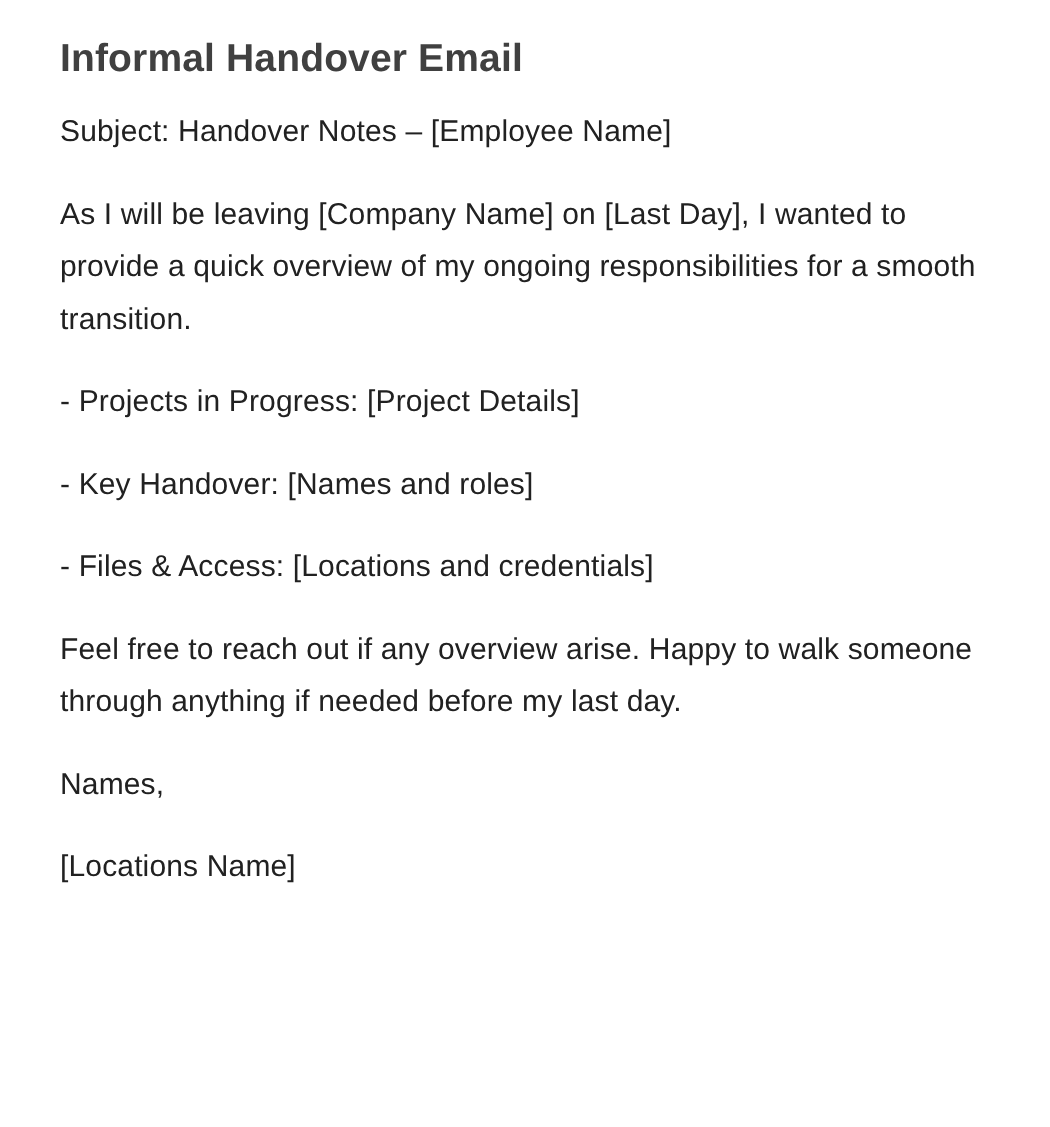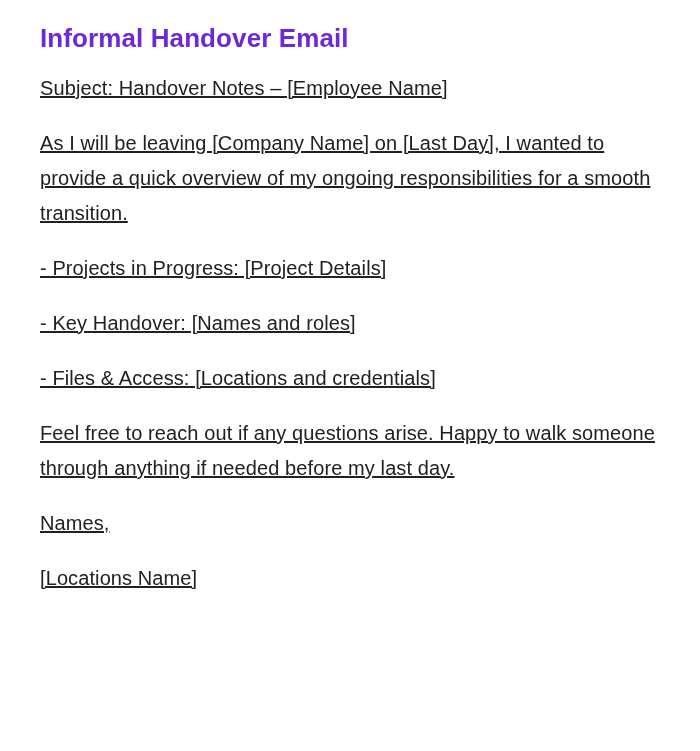--- a/index.html
+++ b/index.html
@@ -16,50 +16,49 @@
     -webkit-font-smoothing: antialiased;
   }
   .article {
     box-sizing: border-box;
     padding: 22px 40px 0 40px;
   }
   .article h1 {
     font-size: 26px;
     line-height: 1.27;
     font-weight: 700;
-    color: #6d28d9;
+    color: #404040;
     margin: 0 0 16px 0;
     letter-spacing: 0.1px;
   }
   .article p {
     font-size: 20px;
     line-height: 35px;
     font-weight: 400;
     margin: 0 0 20px 0;
     max-width: 620px;
     letter-spacing: 0.1px;
-    text-decoration: underline;
   }
 </style>
 </head>
 <body>
 
 <article class="article">
   <h1>Informal Handover Email</h1>
 
   <p>Subject: Handover Notes – [Employee Name]</p>
 
 
   <p>As I will be leaving [Company Name] on [Last Day], I wanted to provide a quick overview of my ongoing responsibilities for a smooth transition.</p>
 
   <p>- Projects in Progress: [Project Details]</p>
 
   <p>- Key Handover: [Names and roles]</p>
 
 
   <p>- Files &amp; Access: [Locations and credentials]</p>
 
-  <p>Feel free to reach out if any questions arise. Happy to walk someone through anything if needed before my last day.</p>
+  <p>Feel free to reach out if any overview arise. Happy to walk someone through anything if needed before my last day.</p>
 
   <p>Names,</p>
 
   <p>[Locations Name]</p>
 </article>
 
 </body></html>

